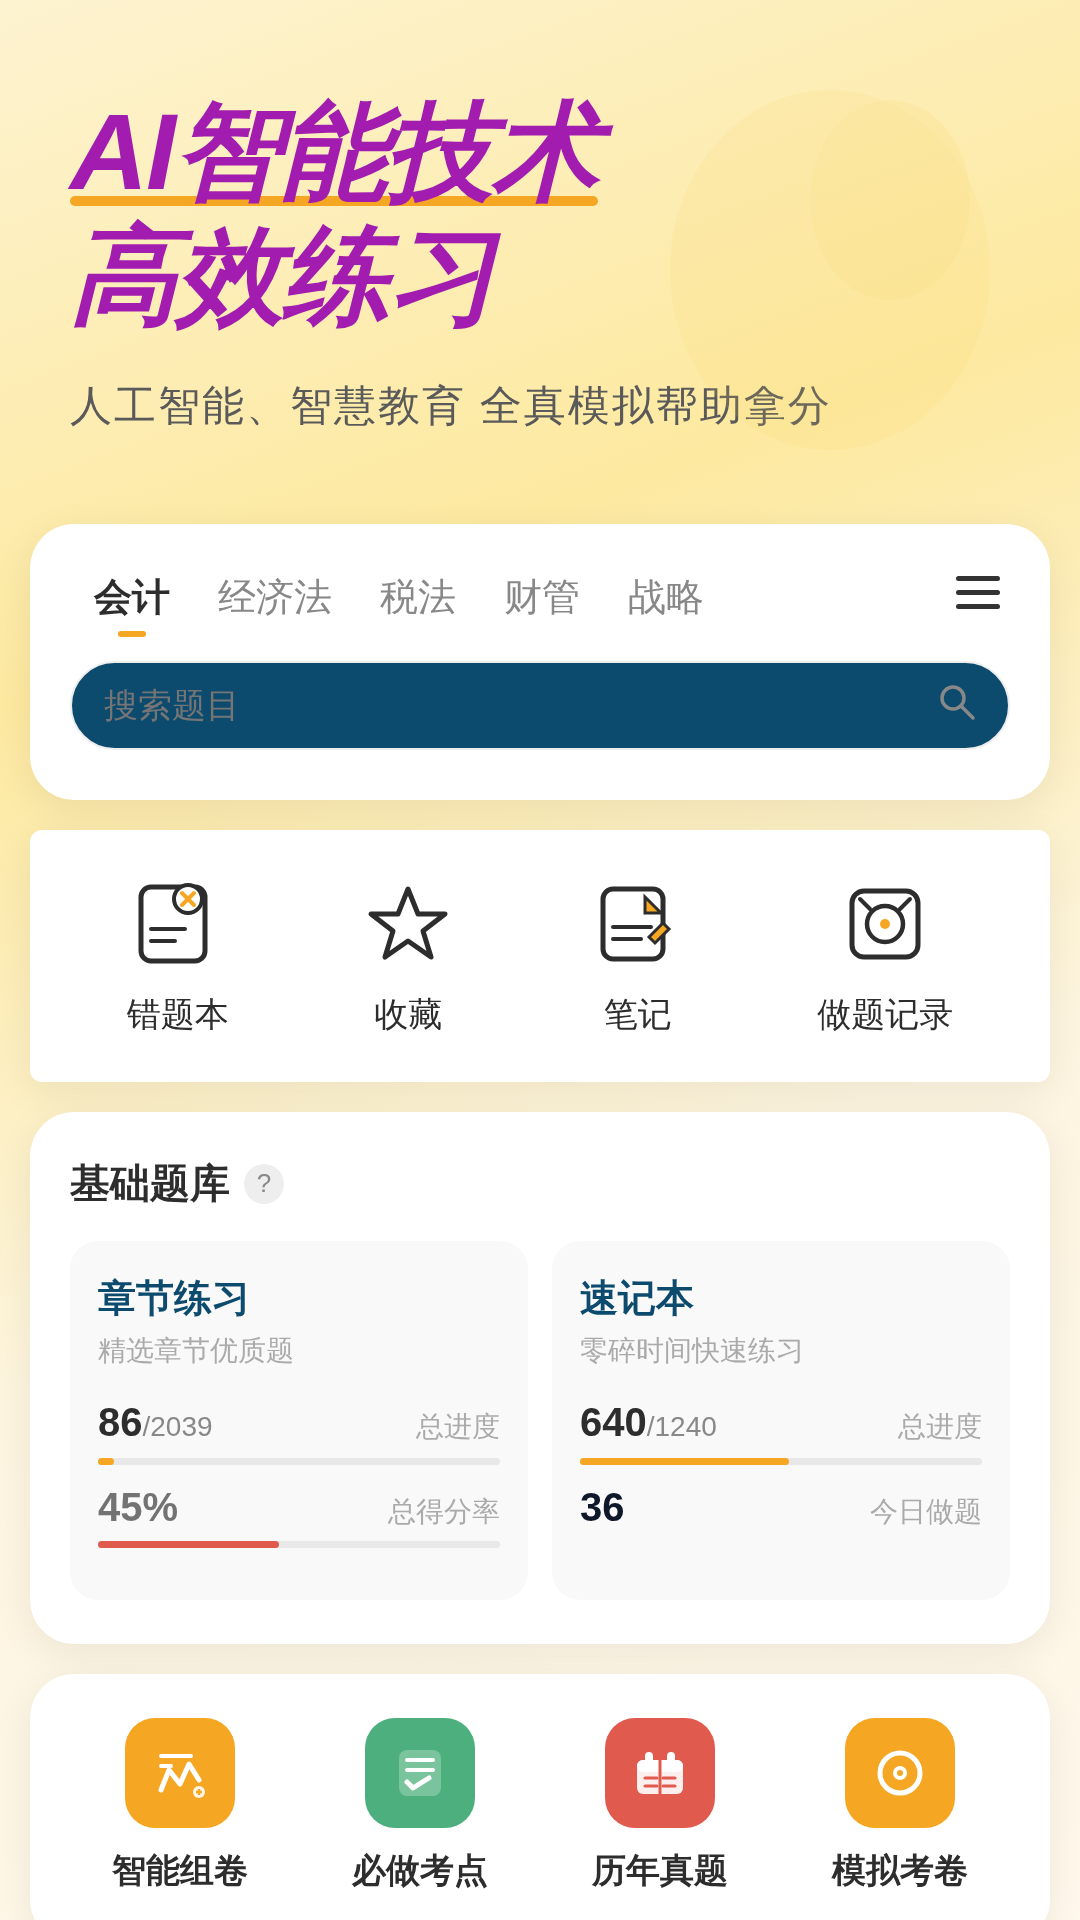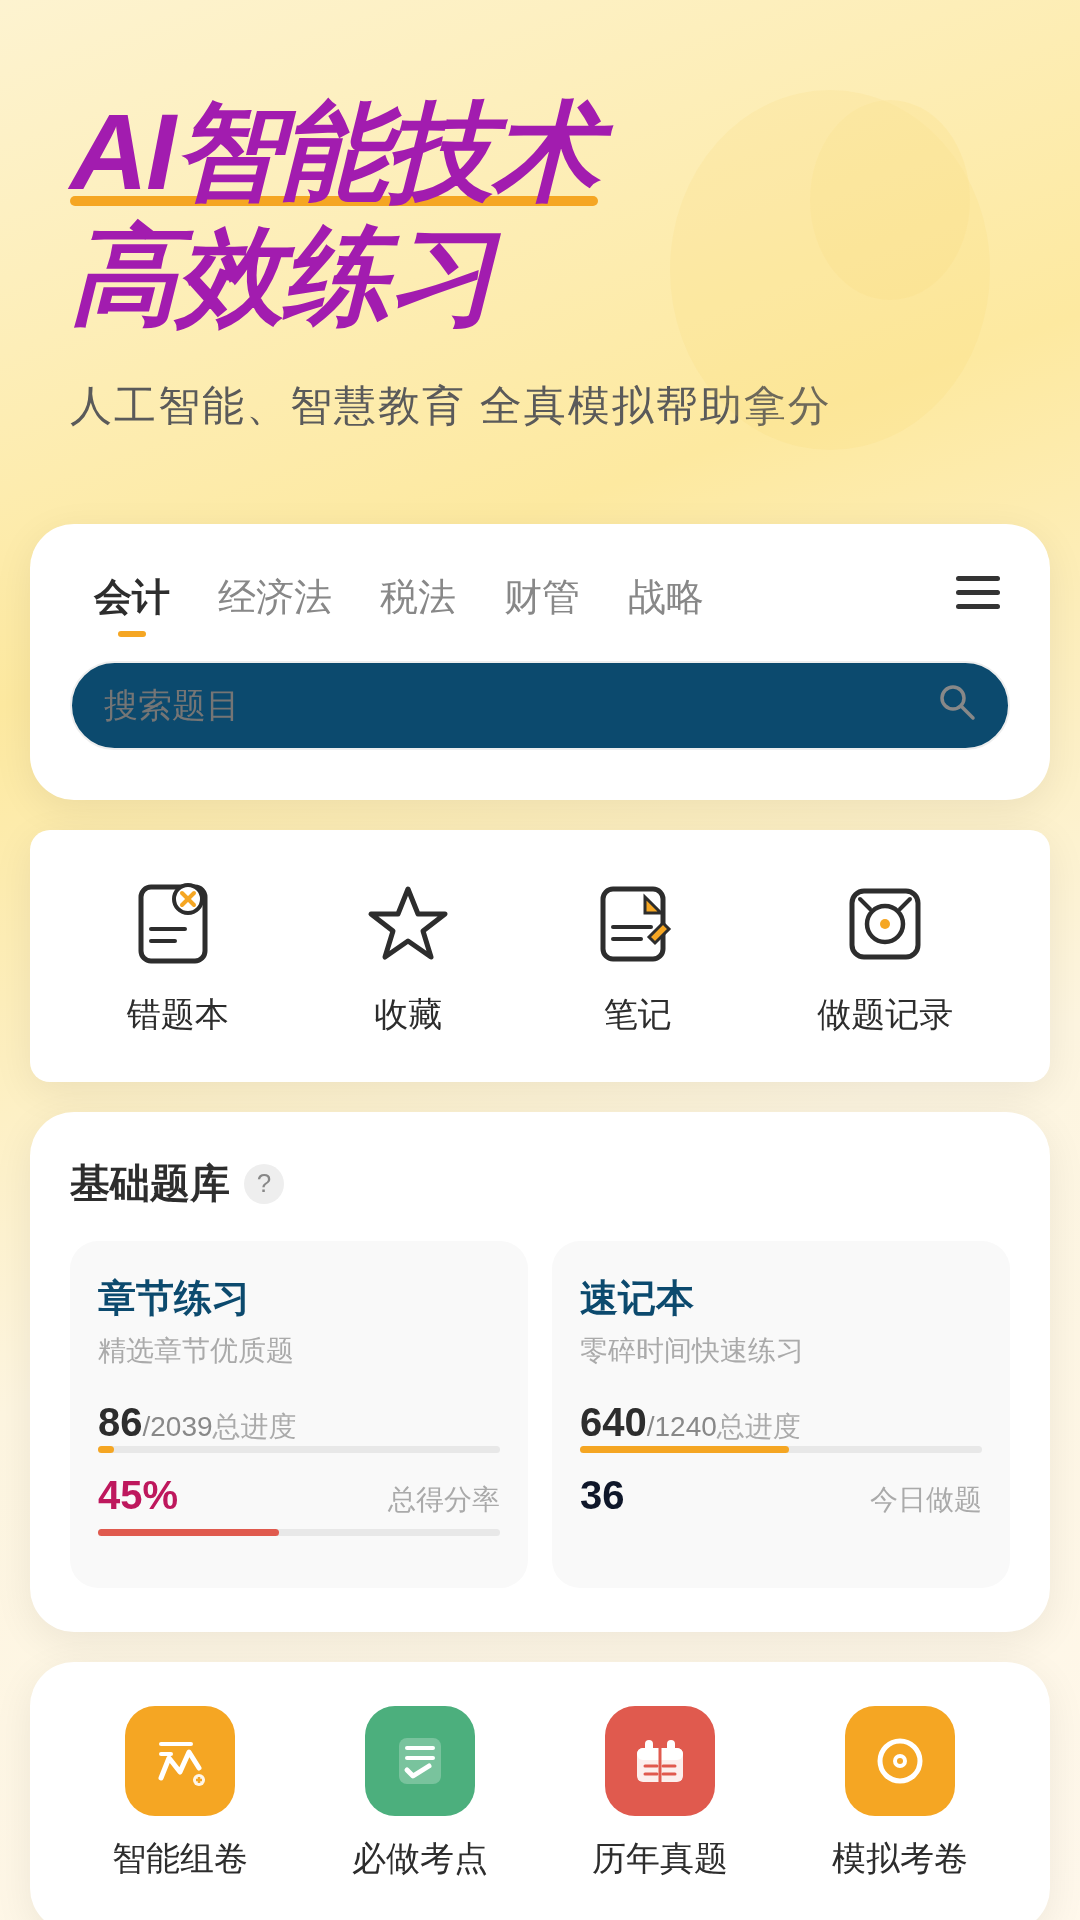--- a/index.html
+++ b/index.html
@@ -123,21 +123,21 @@
     }
     .search-icon-wrap {
       color: #888;
       font-size: 38px;
     }
 
     
     .quick-card {
       margin: 30px 30px 0 30px;
       background: #ffffff;
-      border-radius: 20px;
+      border-radius: 12px;
       padding: 44px 32px;
       box-shadow: 0 10px 40px rgba(0,0,0,0.07);
       display: flex;
       justify-content: space-around;
     }
     .quick-item {
       display: flex;
       flex-direction: column;
       align-items: center;
       gap: 18px;
@@ -207,21 +207,22 @@
       margin-bottom: 8px;
     }
     .lib-card-subtitle {
       font-size: 28px;
       color: #aaa;
       margin-bottom: 30px;
     }
     .lib-stat-row {
       display: flex;
       align-items: baseline;
-      margin-bottom: 0;
+      justify-content: space-between;
+      margin-bottom: 12px;
     }
     .lib-stat-main {
       font-size: 40px;
       font-weight: 700;
       color: #2d2d2d;
     }
     .lib-stat-main .denom {
       font-size: 28px;
       font-weight: 500;
       color: #888;
@@ -242,21 +243,21 @@
       background: #f5a623;
     }
     .lib-stat-row2 {
       display: flex;
       align-items: baseline;
       justify-content: space-between;
     }
     .lib-stat-pct {
       font-size: 40px;
       font-weight: 700;
-      color: #be185d;
+      color: #737373;
     }
     .lib-stat-today {
       font-size: 40px;
       font-weight: 700;
       color: #0f172a;
       text-align: right;
     }
 
     
     .bottom-card {
@@ -283,21 +284,21 @@
       align-items: center;
       justify-content: center;
     }
     .bottom-icon.yellow { background: #f5a623; }
     .bottom-icon.green { background: #4caf7d; }
     .bottom-icon.red { background: #e05a4e; }
     .bottom-icon.orange { background: #f5a623; }
     .bottom-label {
       font-size: 34px;
       color: #2d2d2d;
-      font-weight: 400;
+      font-weight: 700;
     }
   </style>
 </head>
 <body>
 
 <div class="hero">
 
   <svg class="hero-deco" viewBox="0 0 340 380" fill="none" xmlns="http://www.w3.org/2000/svg">
     <ellipse cx="170" cy="190" rx="160" ry="180" fill="#f5d060" opacity="0.5"></ellipse>
     <ellipse cx="230" cy="120" rx="80" ry="100" fill="#f5c842" opacity="0.4"></ellipse>

